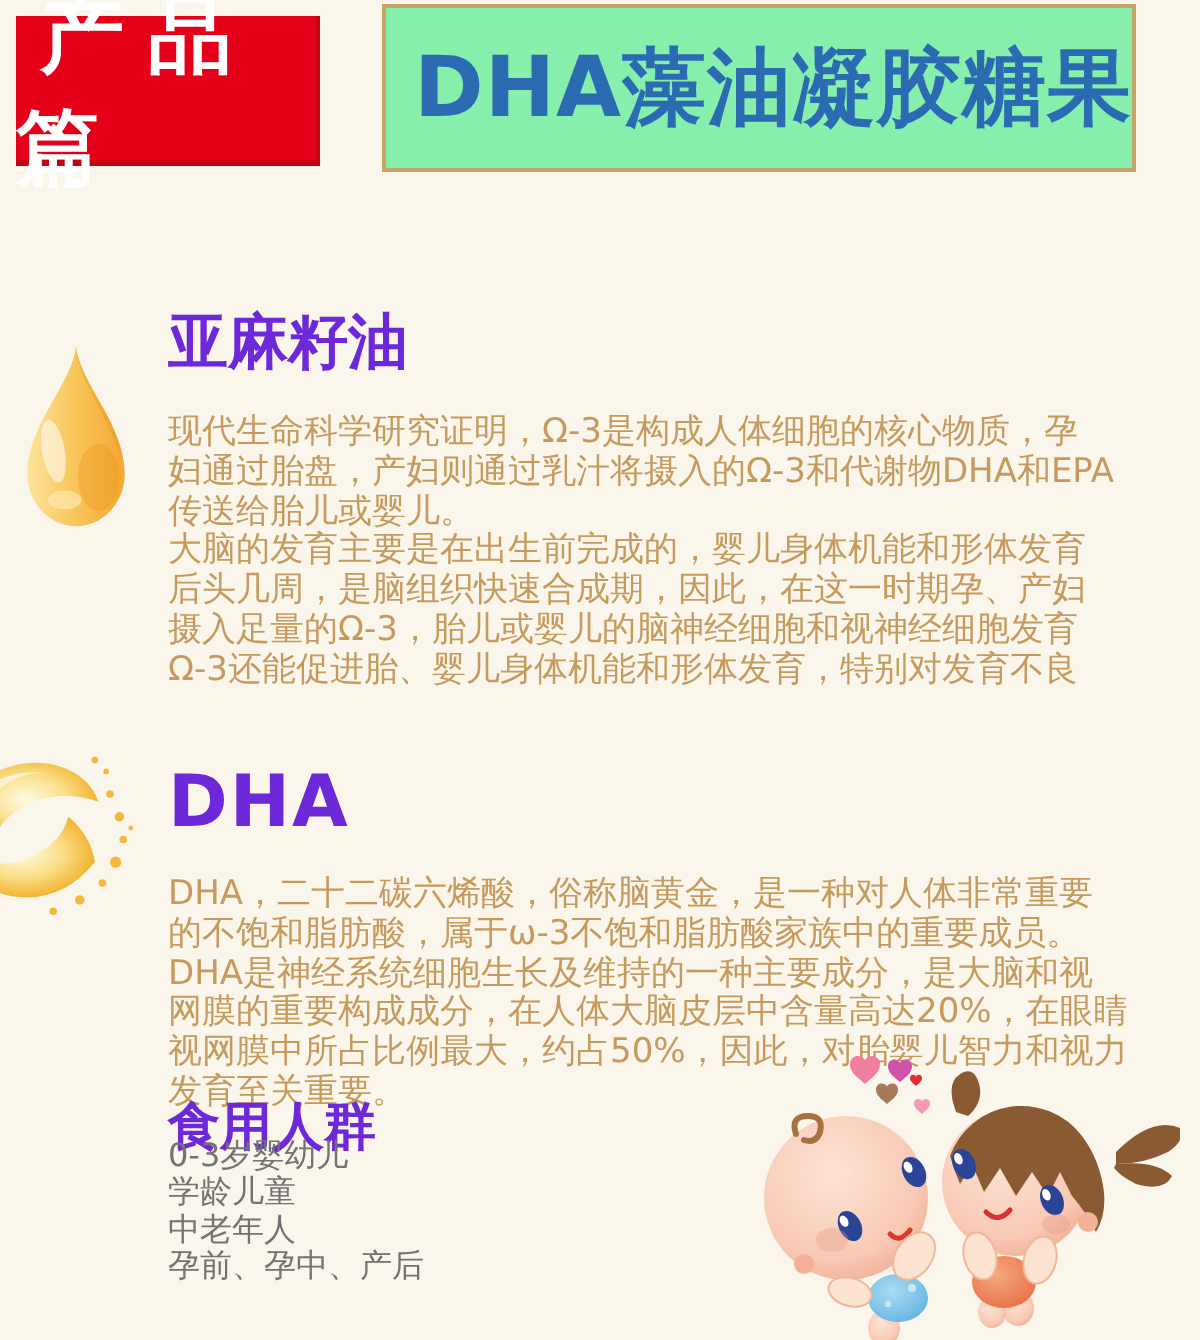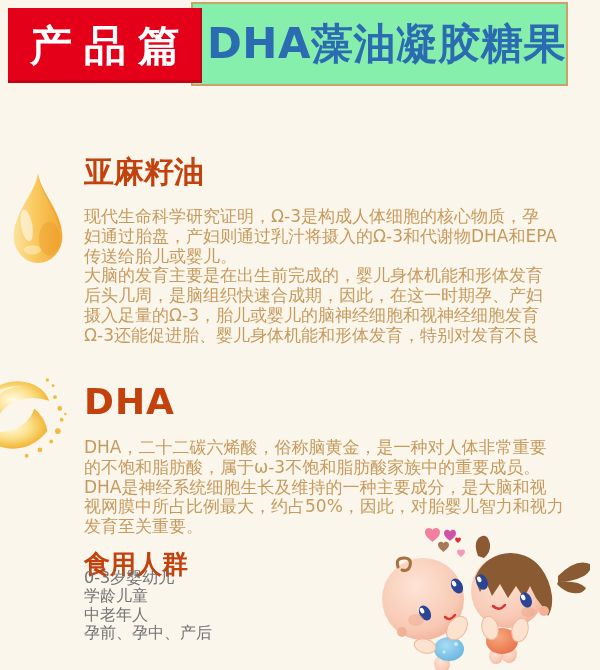--- a/index.html
+++ b/index.html
@@ -5,28 +5,28 @@
   html,body{margin:0;padding:0;}
   body{background:#faf6ec;font-family:"DejaVu Sans","Liberation Sans",sans-serif;}
   .page{position:relative;width:600px;height:670px;overflow:hidden;background:#faf6ec;}
 
   
   .title-box{position:absolute;left:191px;top:2px;width:373px;height:80px;
     background:#86efac;border:2px solid #c9a468;display:flex;align-items:center;
     justify-content:center;z-index:1;}
   .title-box .title{color:#2b6bb2;font-size:42px;font-weight:bold;letter-spacing:0.5px;
     padding-left:14px;white-space:nowrap;}
-  .badge{position:absolute;left:8px;top:8px;width:194px;height:75px;background:#e50019;
+  .badge{position:absolute;left:8px;top:8px;width:152px;height:75px;background:#e50019;
     color:#ffffff;display:flex;align-items:center;justify-content:center;z-index:2;
     font-family:"Liberation Serif","DejaVu Serif",serif;font-weight:bold;font-size:42px;
     letter-spacing:12px;text-indent:12px;
     box-shadow:inset -2px -3px 0 rgba(140,0,12,.35);}
 
   
-  .sec-heading{position:absolute;left:84px;color:#c2410c;line-height:1;white-space:nowrap;}
+  .sec-heading{position:absolute;left:84px;color:#6d28d9;line-height:1;white-space:nowrap;}
   .h-flax{top:132px;font-size:30px;}
   .h-dha{top:354px;font-size:36px;letter-spacing:1px;}
   .h-aud{top:529px;font-size:26px;}
   .body-text{position:absolute;left:84px;width:500px;color:#c69a5d;margin-top:42px;}
   .t-flax{top:165px;}
   .t-dha{top:396px;}
   .body-text .line{font-size:17px;line-height:19.8px;white-space:nowrap;}
   .aud-list{position:absolute;left:84px;top:569px;color:#737373;}
   .aud-list .line{font-size:16px;line-height:18.4px;white-space:nowrap;}
 
@@ -99,20 +99,21 @@
         <circle cx="103" cy="44" r="1.3"></circle>
           <circle cx="84" cy="8" r="1.8"></circle>
       </g>
     </svg>
   </div>
   <h2 class="sec-heading h-dha">DHA</h2>
   <div class="body-text t-dha">
       <div class="line">DHA，二十二碳六烯酸，俗称脑黄金，是一种对人体非常重要</div>
       <div class="line">的不饱和脂肪酸，属于ω-3不饱和脂肪酸家族中的重要成员。</div>
       <div class="line">DHA是神经系统细胞生长及维持的一种主要成分，是大脑和视</div>
+      <div class="line">网膜的重要构成成分，在人体大脑皮层中含量高达20%，在眼睛</div>
       <div class="line">视网膜中所占比例最大，约占50%，因此，对胎婴儿智力和视力</div>
       <div class="line">发育至关重要。</div>
     </div>
 
   <h2 class="sec-heading h-aud">食用人群</h2>
   <div class="aud-list">
       <div class="line">0-3岁婴幼儿</div>
       <div class="line">学龄儿童</div>
       <div class="line">中老年人</div>
       <div class="line">孕前、孕中、产后</div>

